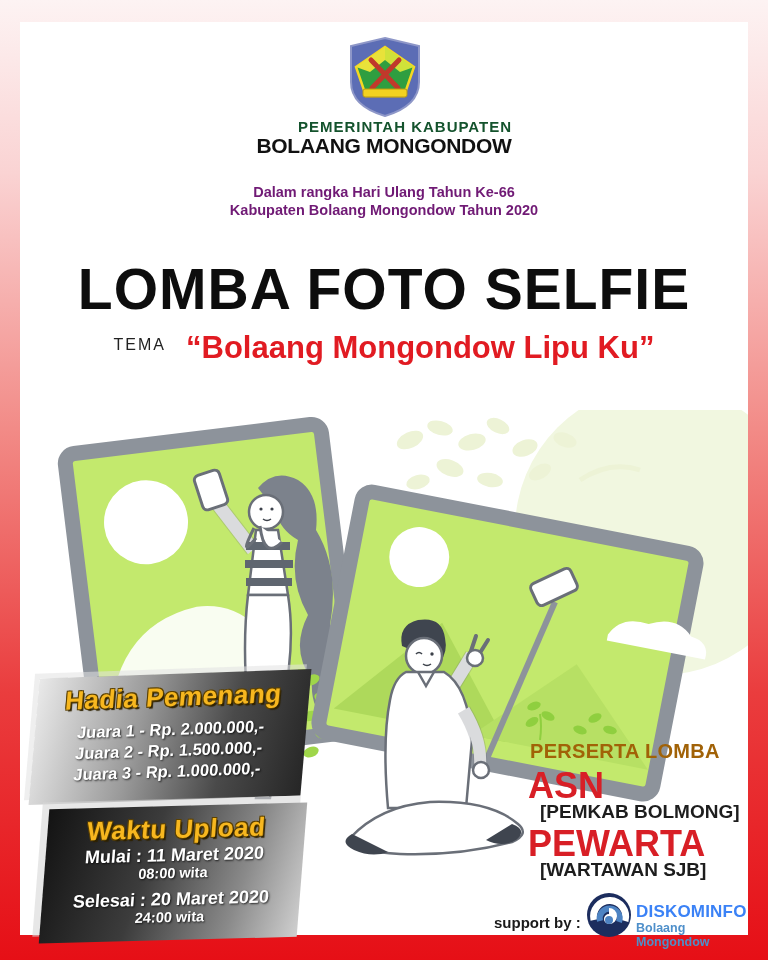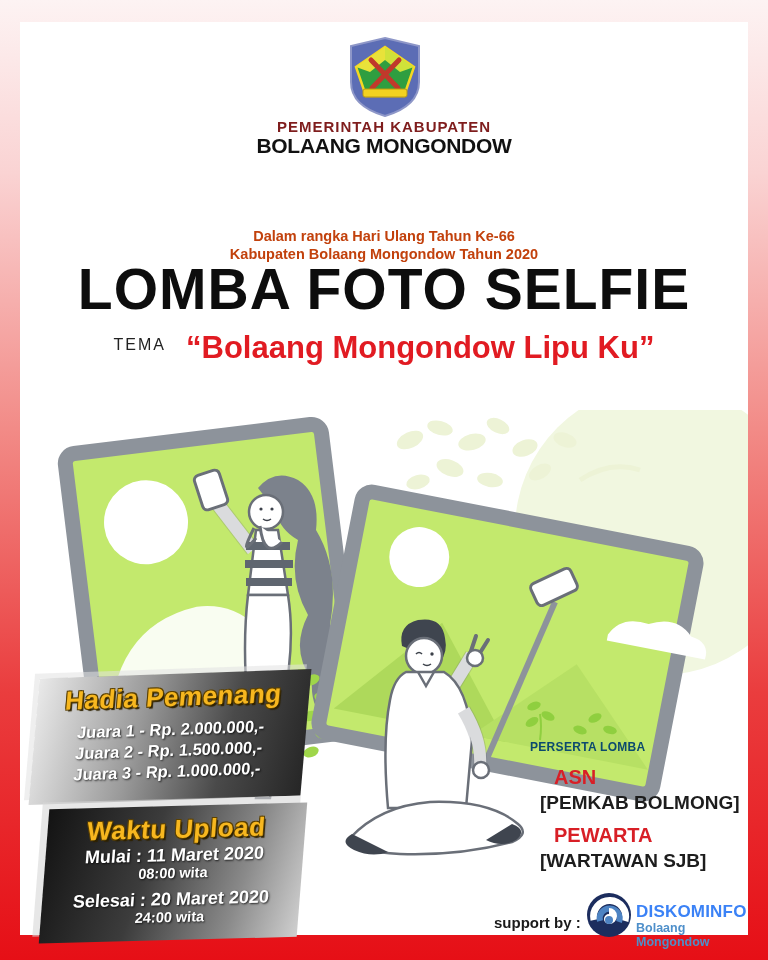--- a/index.html
+++ b/index.html
@@ -5,24 +5,24 @@
   html,body{margin:0;padding:0;background:#fff;}
   .poster{
     position:relative;width:768px;height:960px;overflow:hidden;
     font-family:"Liberation Sans",sans-serif;
     background:linear-gradient(180deg,#fdf3f3 0%,#fad3d3 18%,#f28a86 45%,#ea3d3e 72%,#e60f16 100%);
   }
   .page{position:absolute;left:20px;top:22px;width:728px;height:913px;background:#ffffff;}
   .abs{position:absolute;}
   .center{left:0;width:728px;text-align:center;}
 
-  .agency1{top:96px;font-size:15px;font-weight:bold;letter-spacing:1px;color:#7f1d1d;}
+  .agency1{top:96px;font-size:15px;font-weight:bold;letter-spacing:1px;color:#14532d;padding-left:21px;}
   .agency2{top:112px;font-size:21px;font-weight:bold;letter-spacing:-0.3px;color:#111;}
 
-  .intro{top:162px;font-size:14.5px;line-height:17.5px;font-weight:600;color:#c2410c;margin-top:44px;}
+  .intro{top:162px;font-size:14.5px;line-height:17.5px;font-weight:600;color:#701a75;}
 
   .big-title{top:234px;font-size:57px;font-weight:bold;letter-spacing:1px;color:#0d0d0d;white-space:nowrap;}
 
   .theme-row{top:308px;white-space:nowrap;}
   .theme-label{font-size:16px;letter-spacing:2px;color:#222;font-weight:500;vertical-align:8px;margin-right:20px;text-align:right;}
   .theme-title{font-size:31px;font-weight:bold;color:#e11b22;}
 
   .subtitle{top:352px;font-size:17px;line-height:21px;font-weight:700;color:#1f1f1f;}
 
   .illu{left:0;top:388px;width:728px;height:500px;}
@@ -49,22 +49,22 @@
     text-shadow:1px 1px 2px rgba(0,0,0,.75);
   }
   .upload-line{
     text-align:center;font-size:18px;line-height:20px;font-weight:700;color:#fff;
     text-shadow:1px 1px 2px rgba(0,0,0,.75);
   }
   .upload-time{font-size:14.5px;font-weight:600;line-height:17px;}
   .upload-gap{height:7px;}
 
   .participants{left:508px;top:718px;width:215px;}
-  .participants-title{font-size:12px;font-weight:bold;letter-spacing:0.3px;color:#0c4a6e;margin-left:2px;}
-  .group-name{font-size:20px;font-weight:bold;color:#d81f26;margin-left:26px;line-height:30px;}
+  .participants-title{font-size:20px;font-weight:bold;letter-spacing:0.3px;color:#a16207;margin-left:2px;}
+  .group-name{font-size:36px;font-weight:bold;color:#d81f26;line-height:30px;}
   .group-detail{font-size:19px;font-weight:600;color:#1d1d1d;line-height:22px;margin-left:12px;}
   .group-name.first{margin-top:8px;}
   .group-name.second{margin-top:6px;}
 
   .support-row{left:470px;top:868px;width:258px;height:58px;}
   .support-label{position:absolute;left:4px;top:24px;font-size:15px;font-weight:600;color:#1a1a1a;}
   .kominfo-logo{position:absolute;left:96px;top:0px;}
   .diskominfo-title{position:absolute;left:146px;top:12px;font-size:17px;font-weight:800;letter-spacing:0.2px;color:#3b82f6;}
   .diskominfo-sub{position:absolute;left:146px;top:31px;font-size:12.5px;font-weight:600;color:#4e8fca;}
 </style>

